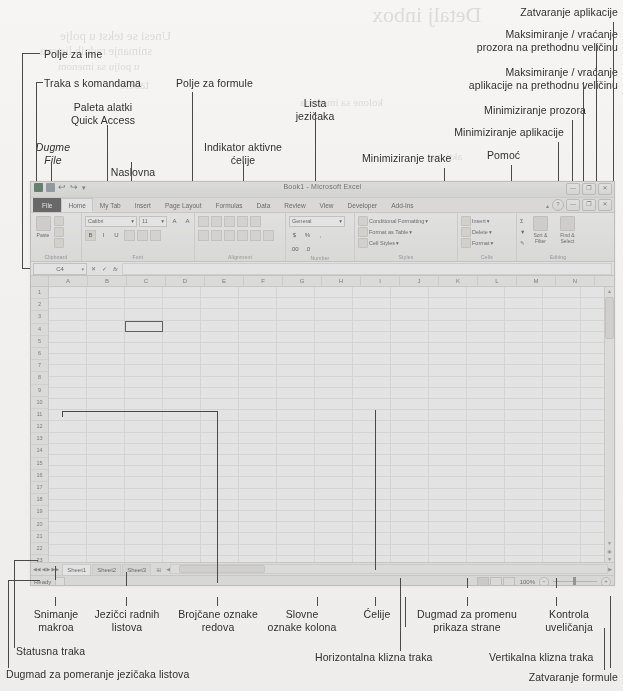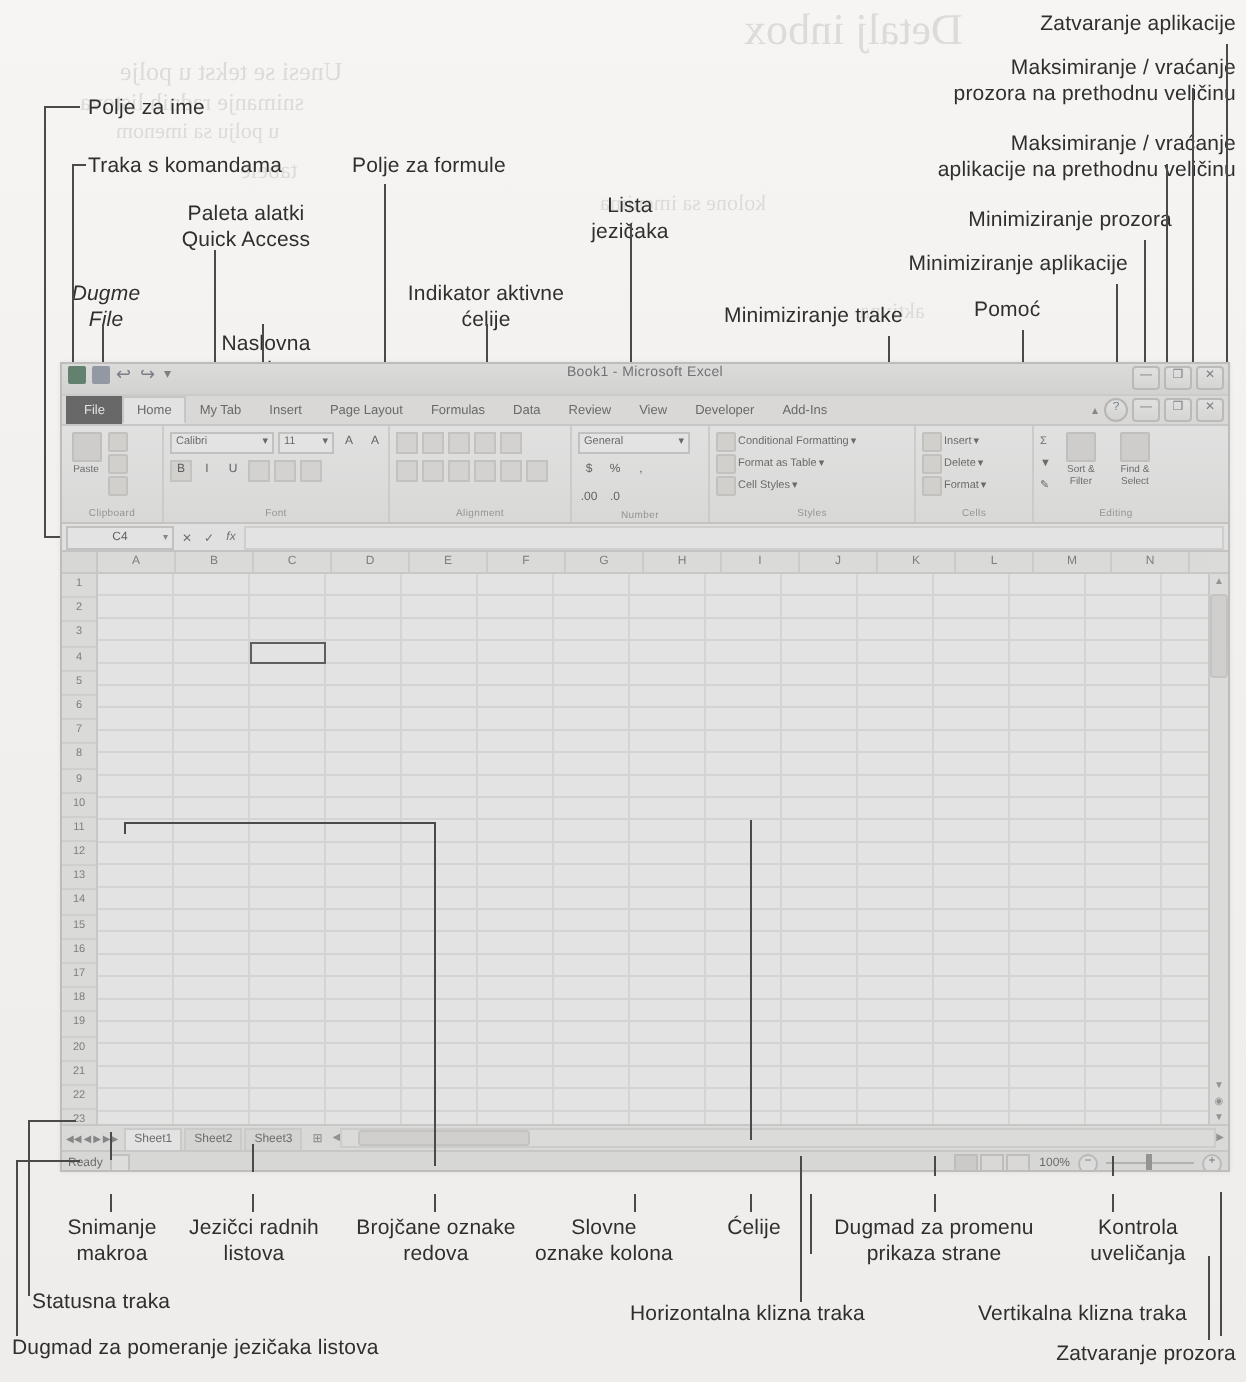--- a/index.html
+++ b/index.html
@@ -217,21 +217,21 @@
       <div class="bleed" style="left: 60px; top: 28px; font-size: 13px; transform: scaleX(-1);">Unesi se tekst u polje</div>
       <div class="bleed" style="left: 40px; top: 44px; font-size: 12px; transform: scaleX(-1);">snimanje radnih listova</div>
       <div class="bleed" style="left: 58px; top: 60px; font-size: 11px; transform: scaleX(-1);">u polju sa imenom</div>
       <div class="bleed" style="left: 120px; top: 78px; font-size: 12px; transform: scaleX(-1);">tabele</div>
       <div class="bleed" style="left: 300px; top: 96px; font-size: 11px; transform: scaleX(-1);">kolone sa imenima</div>
       <div class="bleed" style="left: 430px; top: 150px; font-size: 11px; transform: scaleX(-1);">aktivna</div>
     </div>
 
   <div class="ann" style="left:44px;top:48px;">Polje za ime</div>
   <div class="ann" style="left:44px;top:77px;">Traka s komandama</div>
-  <div class="ann c" style="left:68px;top:101px;width:110px;text-align:center;">Paleta alatki
+  <div class="ann c" style="left:48px;top:101px;width:110px;text-align:center;">Paleta alatki
 Quick Access</div>
   <div class="ann c" style="left:26px;top:141px;width:54px;font-style:italic;">Dugme
 File</div>
   <div class="ann c" style="left:102px;top:141px;width:62px;margin-top:25px;">Naslovna
 traka</div>
   <div class="ann" style="left:176px;top:77px;">Polje za formule</div>
   <div class="ann c" style="left:186px;top:141px;width:114px;">Indikator aktivne
 ćelije</div>
   <div class="ann c" style="left:286px;top:97px;width:58px;">Lista
 jezičaka</div>
@@ -618,21 +618,21 @@
   <div class="ann c" style="left:356px;top:608px;width:42px;">Ćelije</div>
   <div class="ann c" style="left:408px;top:608px;width:118px;">Dugmad za promenu
 prikaza strane</div>
   <div class="ann c" style="left:530px;top:608px;width:78px;">Kontrola
 uveličanja</div>
 
   <div class="ann" style="left:16px;top:645px;">Statusna traka</div>
   <div class="ann" style="left:315px;top:651px;">Horizontalna klizna traka</div>
   <div class="ann" style="left:489px;top:651px;">Vertikalna klizna traka</div>
   <div class="ann" style="left:6px;top:668px;">Dugmad za pomeranje jezičaka listova</div>
-  <div class="ann r" style="left:400px;top:671px;width:218px;">Zatvaranje prozora</div>
+  <div class="ann r" style="left:400px;top:671px;width:218px;">Zatvaranje formule</div>
 
   <div class="lead v" style="left:55px;top:597px;height:9px;"></div>
   <div class="lead v" style="left:55px;top:566px;height:14px;"></div>
   <div class="lead v" style="left:126px;top:597px;height:9px;"></div>
   <div class="lead v" style="left:126px;top:572px;height:14px;"></div>
   <div class="lead v" style="left:217px;top:597px;height:9px;"></div>
   <div class="lead v" style="left:217px;top:411px;height:172px;"></div>
   <div class="lead h" style="left:62px;top:411px;width:156px;"></div>
   <div class="lead v" style="left:62px;top:411px;height:6px;"></div>
   <div class="lead v" style="left:317px;top:597px;height:9px;"></div>

